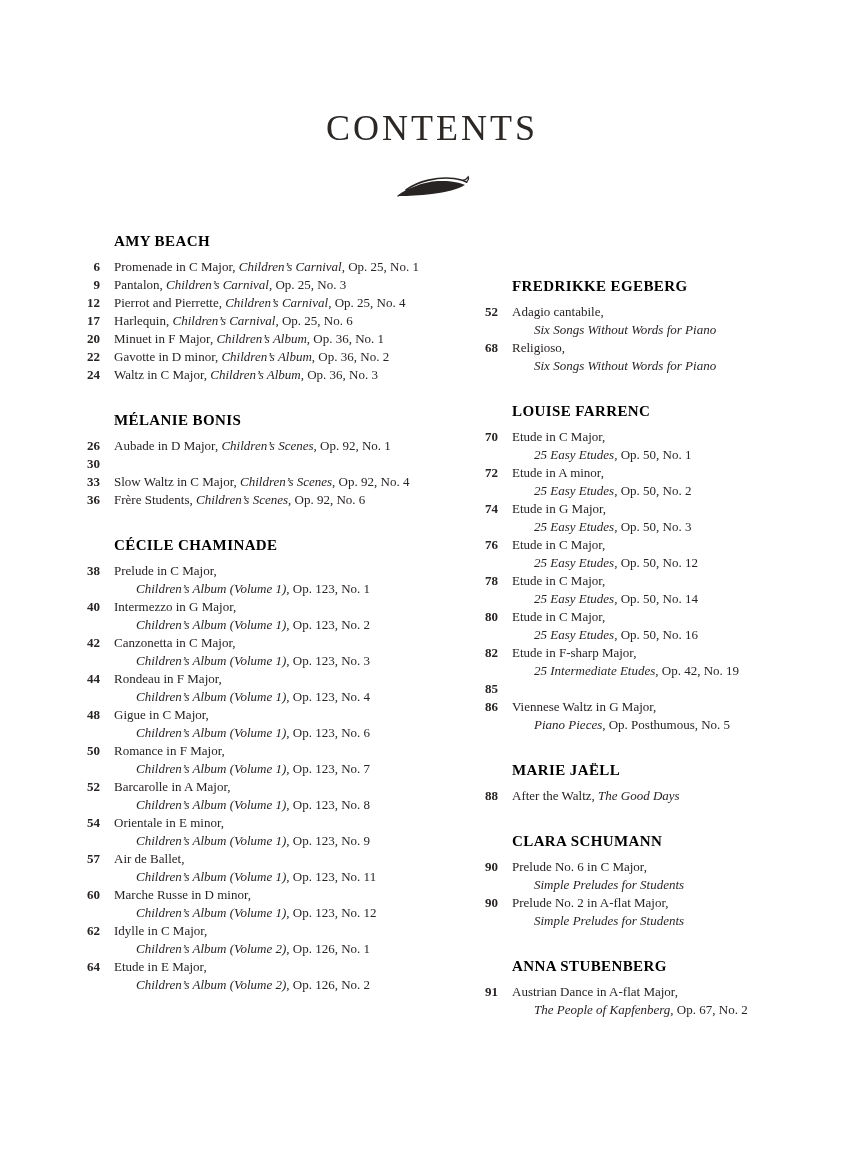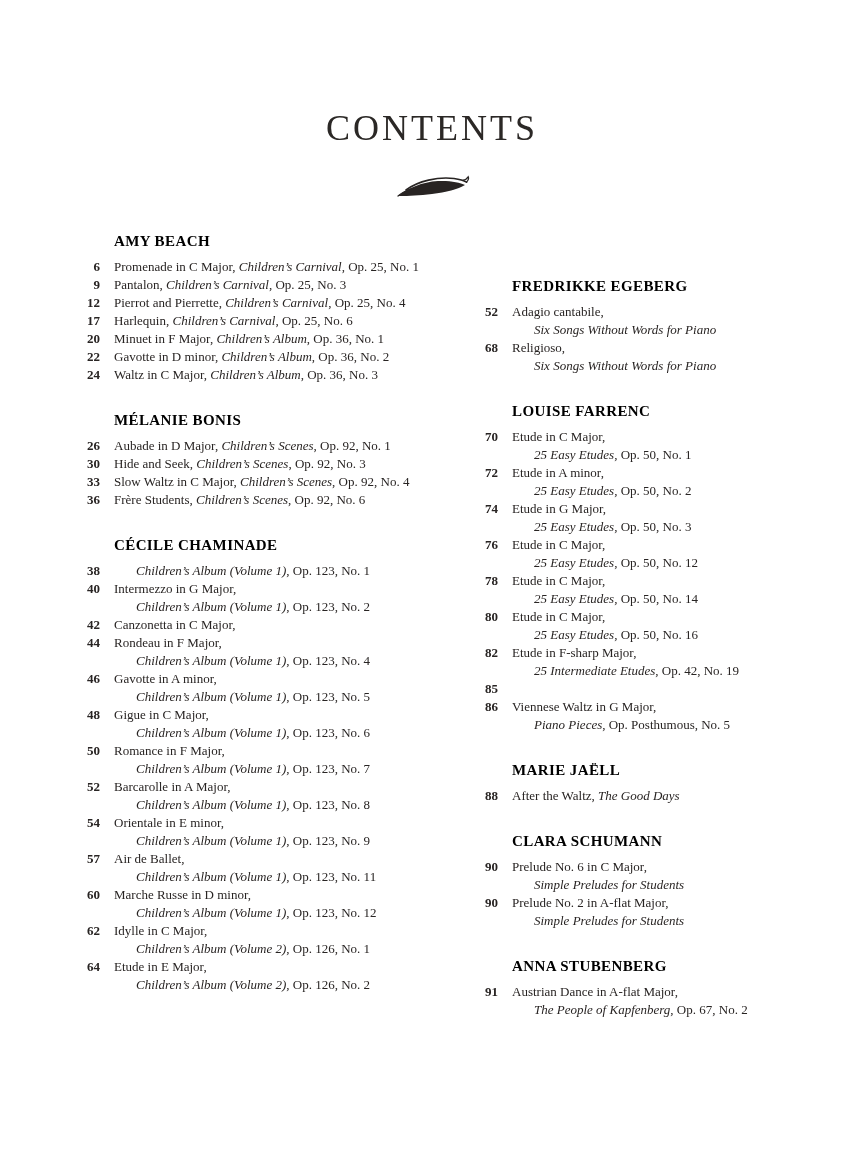--- a/index.html
+++ b/index.html
@@ -137,70 +137,62 @@
       <section class="composer-section">
         <h2 class="composer">MÉLANIE BONIS</h2>
         <div class="entry">
           <span class="num">26</span>
           <div class="entry-text">
             <div class="line"><span class="rm">Aubade in D Major, </span><span class="it">Children’s Scenes</span><span class="rm">, Op. 92, No. 1</span></div>
           </div>
         </div>
         <div class="entry">
           <span class="num">30</span>
-          <div class="entry-text">
-            <div class="line"><span class="rm">Hide and Seek, </span><span class="it">Children’s Scenes</span><span class="rm">, Op. 92, No. 3</span></div>
-          </div>
         </div>
         <div class="entry">
           <span class="num">33</span>
           <div class="entry-text">
             <div class="line"><span class="rm">Slow Waltz in C Major, </span><span class="it">Children’s Scenes</span><span class="rm">, Op. 92, No. 4</span></div>
           </div>
         </div>
         <div class="entry">
           <span class="num">36</span>
           <div class="entry-text">
             <div class="line"><span class="rm">Frère Students, </span><span class="it">Children’s Scenes</span><span class="rm">, Op. 92, No. 6</span></div>
           </div>
         </div>
       </section>
       <section class="composer-section">
         <h2 class="composer">CÉCILE CHAMINADE</h2>
         <div class="entry">
           <span class="num">38</span>
           <div class="entry-text">
+            <div class="line"><span class="rm">Prelude in C Major,</span></div>
             <div class="line cont"><span class="it">Children’s Album (Volume 1)</span><span class="rm">, Op. 123, No. 1</span></div>
           </div>
         </div>
         <div class="entry">
           <span class="num">40</span>
           <div class="entry-text">
             <div class="line"><span class="rm">Intermezzo in G Major,</span></div>
             <div class="line cont"><span class="it">Children’s Album (Volume 1)</span><span class="rm">, Op. 123, No. 2</span></div>
           </div>
         </div>
         <div class="entry">
           <span class="num">42</span>
           <div class="entry-text">
             <div class="line"><span class="rm">Canzonetta in C Major,</span></div>
+            <div class="line cont"><span class="it">Children’s Album (Volume 1)</span><span class="rm">, Op. 123, No. 3</span></div>
           </div>
         </div>
         <div class="entry">
           <span class="num">44</span>
           <div class="entry-text">
             <div class="line"><span class="rm">Rondeau in F Major,</span></div>
             <div class="line cont"><span class="it">Children’s Album (Volume 1)</span><span class="rm">, Op. 123, No. 4</span></div>
-          </div>
-        </div>
-        <div class="entry">
-          <span class="num">46</span>
-          <div class="entry-text">
-            <div class="line"><span class="rm">Gavotte in A minor,</span></div>
-            <div class="line cont"><span class="it">Children’s Album (Volume 1)</span><span class="rm">, Op. 123, No. 5</span></div>
           </div>
         </div>
         <div class="entry">
           <span class="num">48</span>
           <div class="entry-text">
             <div class="line"><span class="rm">Gigue in C Major,</span></div>
             <div class="line cont"><span class="it">Children’s Album (Volume 1)</span><span class="rm">, Op. 123, No. 6</span></div>
           </div>
         </div>
         <div class="entry">

